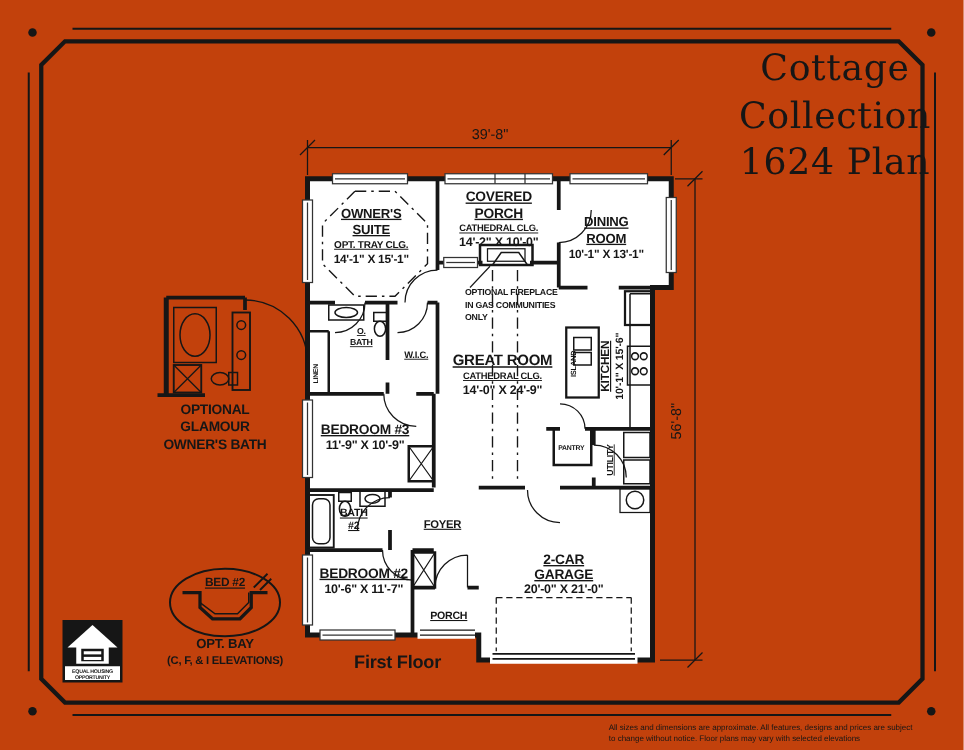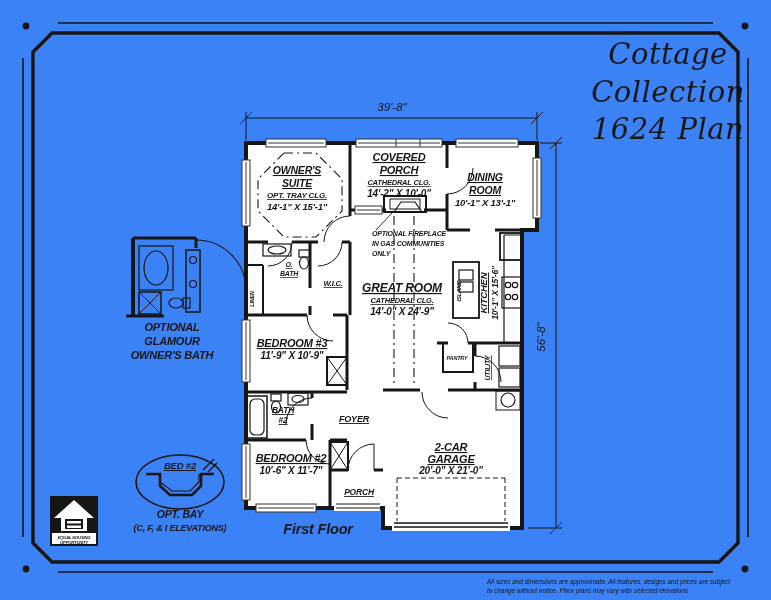--- a/index.html
+++ b/index.html
@@ -1,16 +1,16 @@
 <!DOCTYPE html>
 <html><head>
 <meta charset="utf-8">
 <style>
   html,body{margin:0;padding:0;background:#ffffff;}
-  .page{position:relative;width:771px;height:600px;background:#3b82f6;overflow:hidden;font-style:italic;}
+  .page{position:relative;width:771px;height:600px;background:#c2410c;overflow:hidden;}
   svg{position:absolute;left:0;top:0;}
   text{font-family:"Liberation Sans","DejaVu Sans",sans-serif;fill:#161616;}
   .b{font-weight:bold;letter-spacing:-0.2px;}
   .u{text-decoration:underline;}
   .mid{text-anchor:middle;}
   .serif{font-family:"DejaVu Serif","Liberation Serif",serif;letter-spacing:0.5px;}
 </style>
 </head>
 <body>
 

